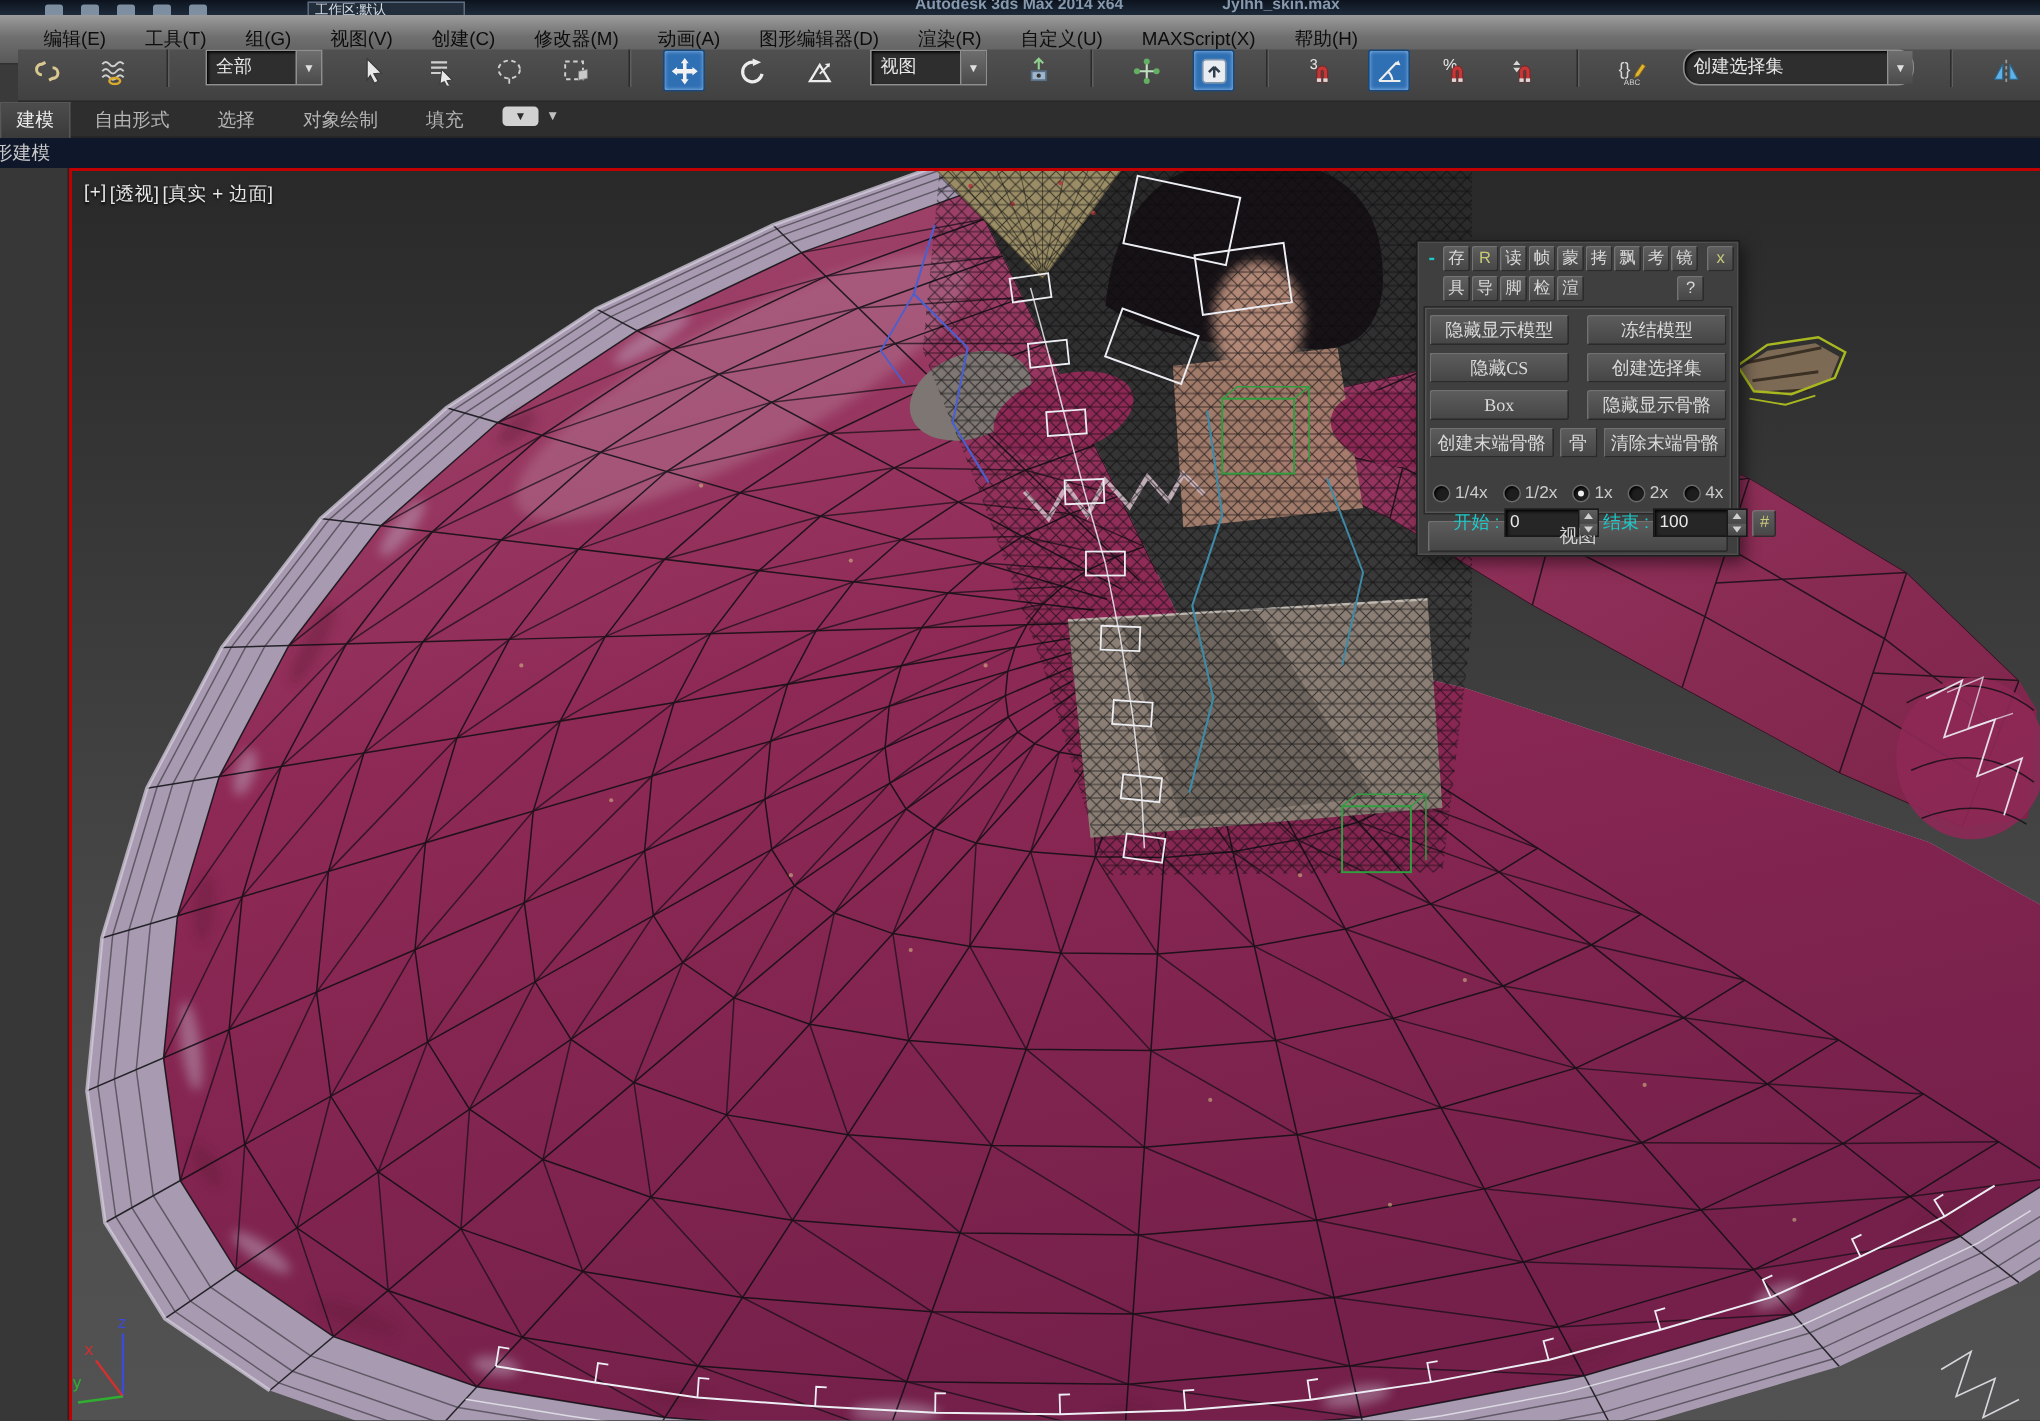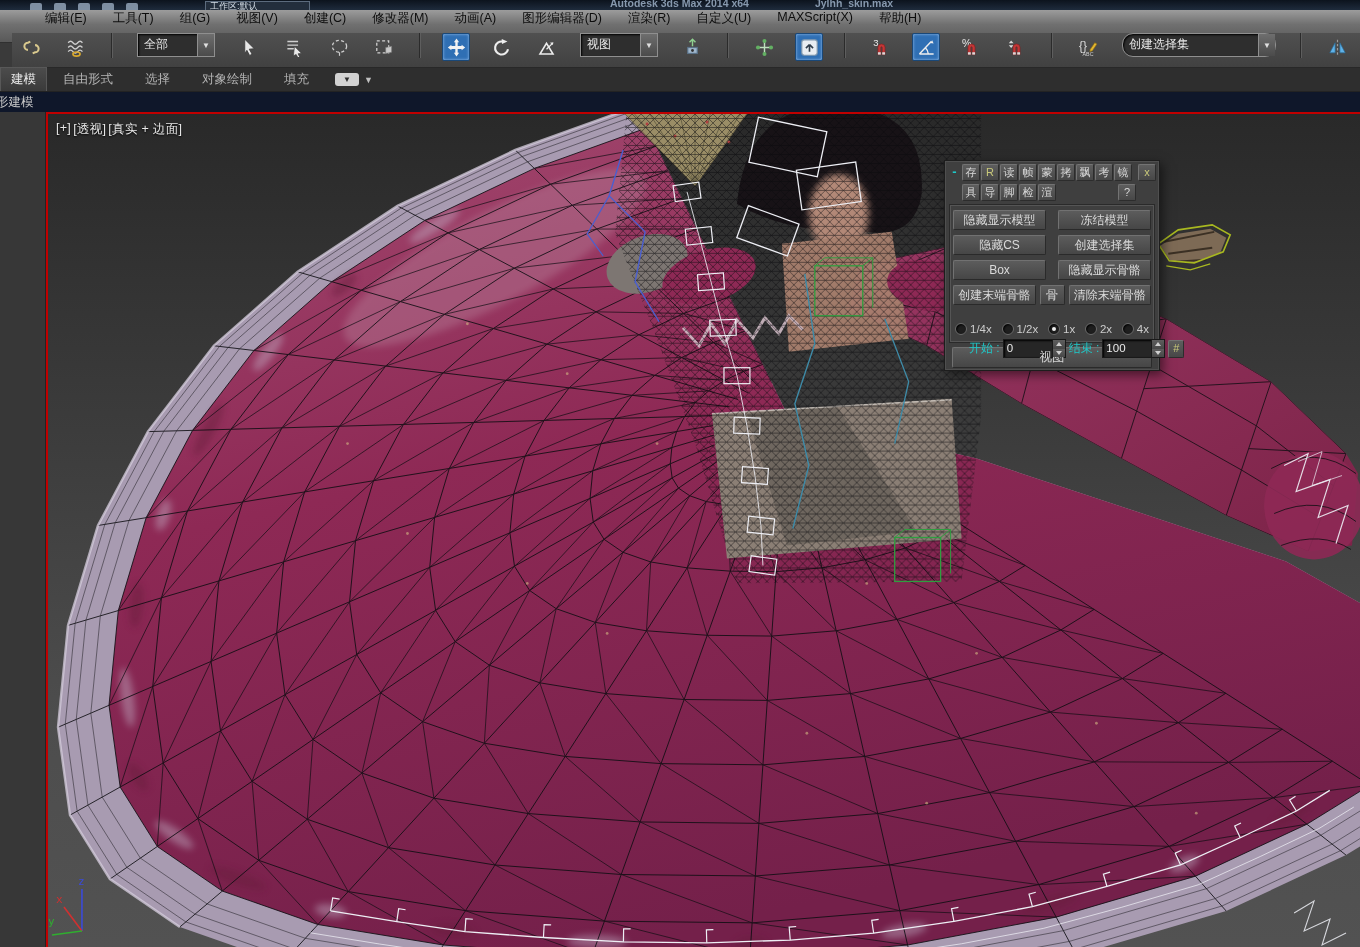--- a/index.html
+++ b/index.html
@@ -11,40 +11,40 @@
   .qat{position:absolute;left:30px;top:3px;display:flex;gap:12px}
   .qat i{width:12px;height:7px;background:#90a2b6;border-radius:2px 2px 0 0;opacity:.85}
   .ws{position:absolute;left:205px;top:1px;width:95px;height:9px;background:#232e3c;
     border:1px solid #5c6b7d;color:#d4dde6;font-size:9px;line-height:9px;padding:0 4px;
     white-space:nowrap;overflow:hidden}
   .titletext{position:absolute;left:610px;top:-3px;display:flex;gap:66px;white-space:nowrap;
     font-size:10.5px;color:#8799ae;font-weight:bold}
   
   .menubar{position:absolute;top:10px;left:0;width:100%;height:33px;box-sizing:border-box;
     background:linear-gradient(#9c9c9c,#707070 45%,#595959);border-bottom:1px solid #303030;
-    display:flex;padding-left:32px}
+    display:flex;align-items:center;padding-left:16px}
   .menu-item{font-size:12.5px;color:#0d0d0d;padding:0 13px;cursor:default}
   
   .toolbar{position:absolute;top:33px;left:12px;width:100%;height:35px;box-sizing:border-box;
     background:linear-gradient(#505050,#414141);border-bottom:1px solid #282828;
     display:flex;align-items:flex-start;padding-left:5px;gap:17px}
   .tb-btn{width:28px;height:28px;flex:none;display:flex;align-items:center;justify-content:center;
     background:transparent;border:1px solid transparent;padding:0;border-radius:2px}
   .tb-btn svg{width:19px;height:19px;display:block}
   .tb-btn.active{background:#2f6fb4;border-color:#1a4878;box-shadow:inset 0 0 3px #9cc4ee}
   .tb-sep{width:0;height:25px;border-left:1px solid #2b2b2b;border-right:1px solid #5e5e5e;
     margin:0 4px;flex:none}
   .tb-dd{height:22px;flex:none;display:flex;align-items:stretch;margin:0 3px;background:#2e2e2e;
     border:1px solid #8f8f8f;box-shadow:inset 1px 1px 2px #000;color:#e8e8e8;font-size:12px}
   .tb-dd .lbl{padding:2px 6px 0;white-space:nowrap;overflow:hidden;flex:1}
   .tb-dd .arr{width:16px;background:linear-gradient(#6e6e6e,#4b4b4b);border-left:1px solid #8f8f8f;
     display:flex;align-items:center;justify-content:center;color:#e0e0e0;font-size:8px}
   
   .ribbon-tabs{position:absolute;top:68px;left:0;width:100%;height:24px;background:#2e2e2e;
-    border-bottom:1px solid #232323;display:flex;align-items:flex-end;box-sizing:border-box}
+    border-bottom:1px solid #232323;display:flex;align-items:center;box-sizing:border-box}
   .rtab{font-size:12.5px;color:#b5b5b5;padding:4px 16px 3px;cursor:default}
   .rtab.active{background:linear-gradient(#4c4c4c,#3a3a3a);color:#ececec;border:1px solid #585858;
     border-bottom:none;padding:3px 10px}
   .rmin{display:flex;align-items:center;gap:5px;margin:0 0 5px 10px}
   .rmin .pill{width:24px;height:13px;background:#d2d2d2;border-radius:3px;display:flex;
     align-items:center;justify-content:center;color:#2c2c2c;font-size:8px}
   .rmin .caret{color:#c0c0c0;font-size:9px}
   .ribbon-strip{position:absolute;top:92px;left:0;width:100%;height:20px;background:#0f172a;
     display:flex;align-items:center}
   .strip-label{color:#c9c9c9;font-size:12.5px;margin-left:-4px}
@@ -69,21 +69,21 @@
     border-top-color:#737373;border-left-color:#737373;color:#d8d8d8;font-size:11px;line-height:13px;
     text-align:center;font-family:"Liberation Sans",sans-serif}
   .pbtn.khaki{color:#c9c97a}
   .sp{flex:1}
   .pgroup{margin:3px 4px 0;border:1px solid #2a2a2a;box-shadow:inset 0 0 0 1px #555;
     padding:5px 3px 2px;height:139px;box-sizing:border-box}
   .prow{display:flex;justify-content:center;gap:12px;margin-bottom:5px}
   .prow.tight{gap:4px}
   .mbtn{background:linear-gradient(#5c5c5c,#464646);border:1px solid #2a2a2a;
     border-top-color:#717171;border-left-color:#717171;color:#dadada;font-size:12px;height:20px;
-    border-radius:2px;padding:0;font-family:Liberation Sans, sans-serif;white-space:nowrap;overflow:hidden}
+    border-radius:2px;padding:0;font-family:Liberation Serif, serif;white-space:nowrap;overflow:hidden}
   .w94{width:94px}.w86{width:86px}.w26{width:26px}
   .rates{display:flex;align-items:center;justify-content:space-between;margin:18px 2px 4px}
   .rate{display:flex;align-items:center;gap:3px;font-size:11.5px;color:#cccccc}
   .radio{width:10px;height:10px;border-radius:50%;background:#1e1e1e;border:1px solid #6a6a6a;
     box-shadow:inset 1px 1px 2px #000;position:relative;flex:none}
   .radio.sel::after{content:"";position:absolute;left:2.5px;top:2.5px;width:4px;height:4px;
     border-radius:50%;background:#ededed}
   .spinrow{display:flex;align-items:center;gap:3px;margin:0 16px}
   .cy{color:#1ec9c9;font-size:12px;white-space:nowrap}
   .field{display:flex;height:17px;background:#262626;border:1px solid #191919;

